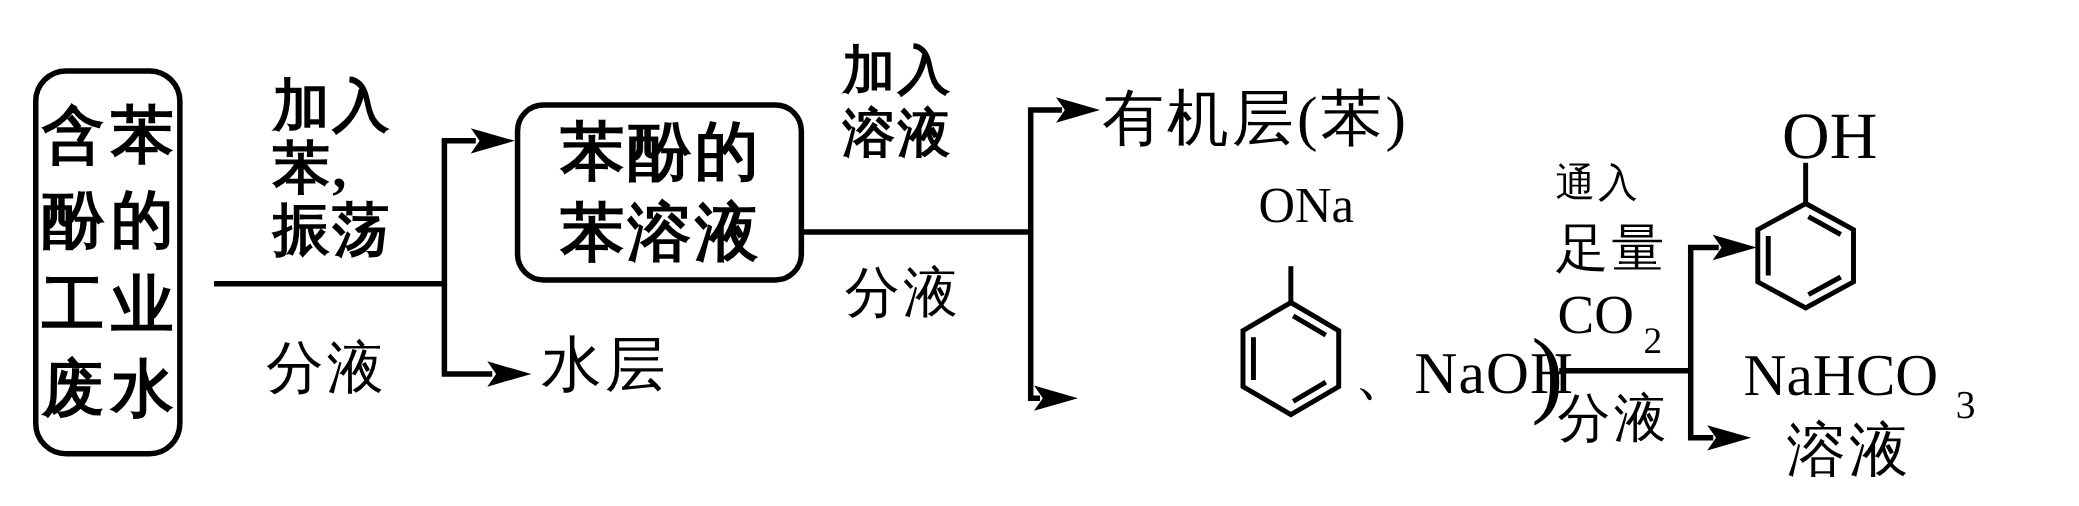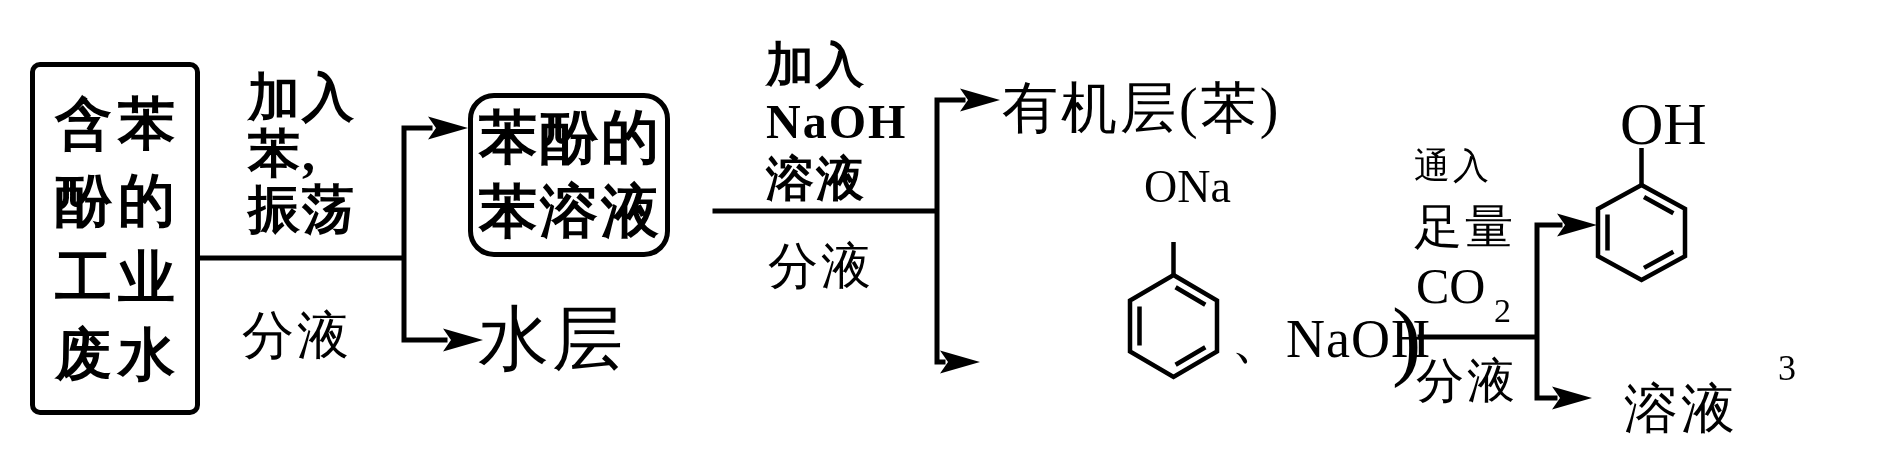--- a/index.html
+++ b/index.html
@@ -9,23 +9,23 @@
   }
   .overlay{position:absolute;left:0;top:0;width:1890px;height:460px;}
   .ln{stroke:#000;stroke-width:5;fill:none;stroke-linecap:square;}
   .ring{stroke:#000;stroke-width:4.5;fill:none;stroke-linecap:butt;}
   .ah{fill:#000;stroke:none;}
   .box{
     position:absolute;border:5px solid #000;
     display:flex;flex-direction:column;justify-content:center;align-items:center;
     text-align:center;box-sizing:border-box;background:#fff;
   }
-  .box1{left:30px;top:62px;width:170px;height:353px;border-radius:10px;}
+  .box1{left:30px;top:62px;width:136px;height:353px;border-radius:30px;}
   .box1 .bl{font-size:57px;line-height:77px;font-weight:bold;letter-spacing:6px;text-indent:6px;white-space:nowrap;}
-  .box2{left:468px;top:93px;width:202px;height:164px;border-radius:26px;}
+  .box2{left:468px;top:93px;width:263px;height:164px;border-radius:26px;}
   .box2 .bl{font-size:58px;line-height:74px;font-weight:bold;letter-spacing:3px;text-indent:3px;white-space:nowrap;}
   .lbl{position:absolute;font-weight:normal;line-height:1;white-space:nowrap;}
   .cjk{letter-spacing:3px;}
   .col{position:absolute;display:flex;flex-direction:column;}
   .col .cl{font-weight:bold;white-space:nowrap;letter-spacing:2px;}
 </style>
 </head>
 <body>
 
 <div class="canvas">
@@ -75,39 +75,39 @@
     <div class="cl" style="font-size:52px;line-height:56px;">苯,</div>
     <div class="cl" style="font-size:52px;line-height:56px;">振荡</div>
   </div>
   <div class="lbl cjk" style="left:242px;top:310px;font-size:52px;">分液</div>
 
   <div class="box box2">
     <div class="bl">苯酚的</div>
     <div class="bl">苯溶液</div>
   </div>
 
-  <div class="lbl cjk" style="left:478px;top:304px;font-size:71px;">水层</div>
+  <div class="lbl cjk" style="left:492px;top:304px;font-size:55px;">水层</div>
 
   <div class="col" style="left:766px;top:36px;">
     <div class="cl" style="font-size:48px;line-height:57px;">加入</div>
-    <div class="cl" style="font-size:48px;line-height:57px;">NaOH</div>
     <div class="cl" style="font-size:48px;line-height:57px;">溶液</div>
   </div>
   <div class="lbl cjk" style="left:768px;top:241px;font-size:50px;">分液</div>
 
   <div class="lbl cjk" style="left:1002px;top:80px;font-size:56px;">有机层(苯)</div>
 
   <div class="lbl" style="left:1144px;top:164px;font-size:46px;">ONa</div>
   <div class="lbl" style="left:1231px;top:312px;font-size:54px;letter-spacing:1px;">、NaOH</div>
   <div class="lbl" style="left:1392px;top:296px;font-size:88px;">)</div>
 
   <div class="lbl cjk" style="left:1414px;top:148px;font-size:36px;">通入</div>
   <div class="lbl cjk" style="left:1414px;top:203px;font-size:48px;">足量</div>
   <div class="lbl" style="left:1416px;top:261px;font-size:50px;">CO</div>
   <div class="lbl" style="left:1494px;top:294px;font-size:34px;">2</div>
   <div class="lbl cjk" style="left:1416px;top:357px;font-size:48px;">分液</div>
 
   <div class="lbl" style="left:1620px;top:94px;font-size:60px;">OH</div>
 
+  <div class="lbl" style="left:1585px;top:314px;font-size:54px;">NaHCO</div>
   <div class="lbl" style="left:1778px;top:350px;font-size:36px;">3</div>
   <div class="lbl cjk" style="left:1624px;top:382px;font-size:54px;">溶液</div>
 
 </div>
 
 </body></html>

